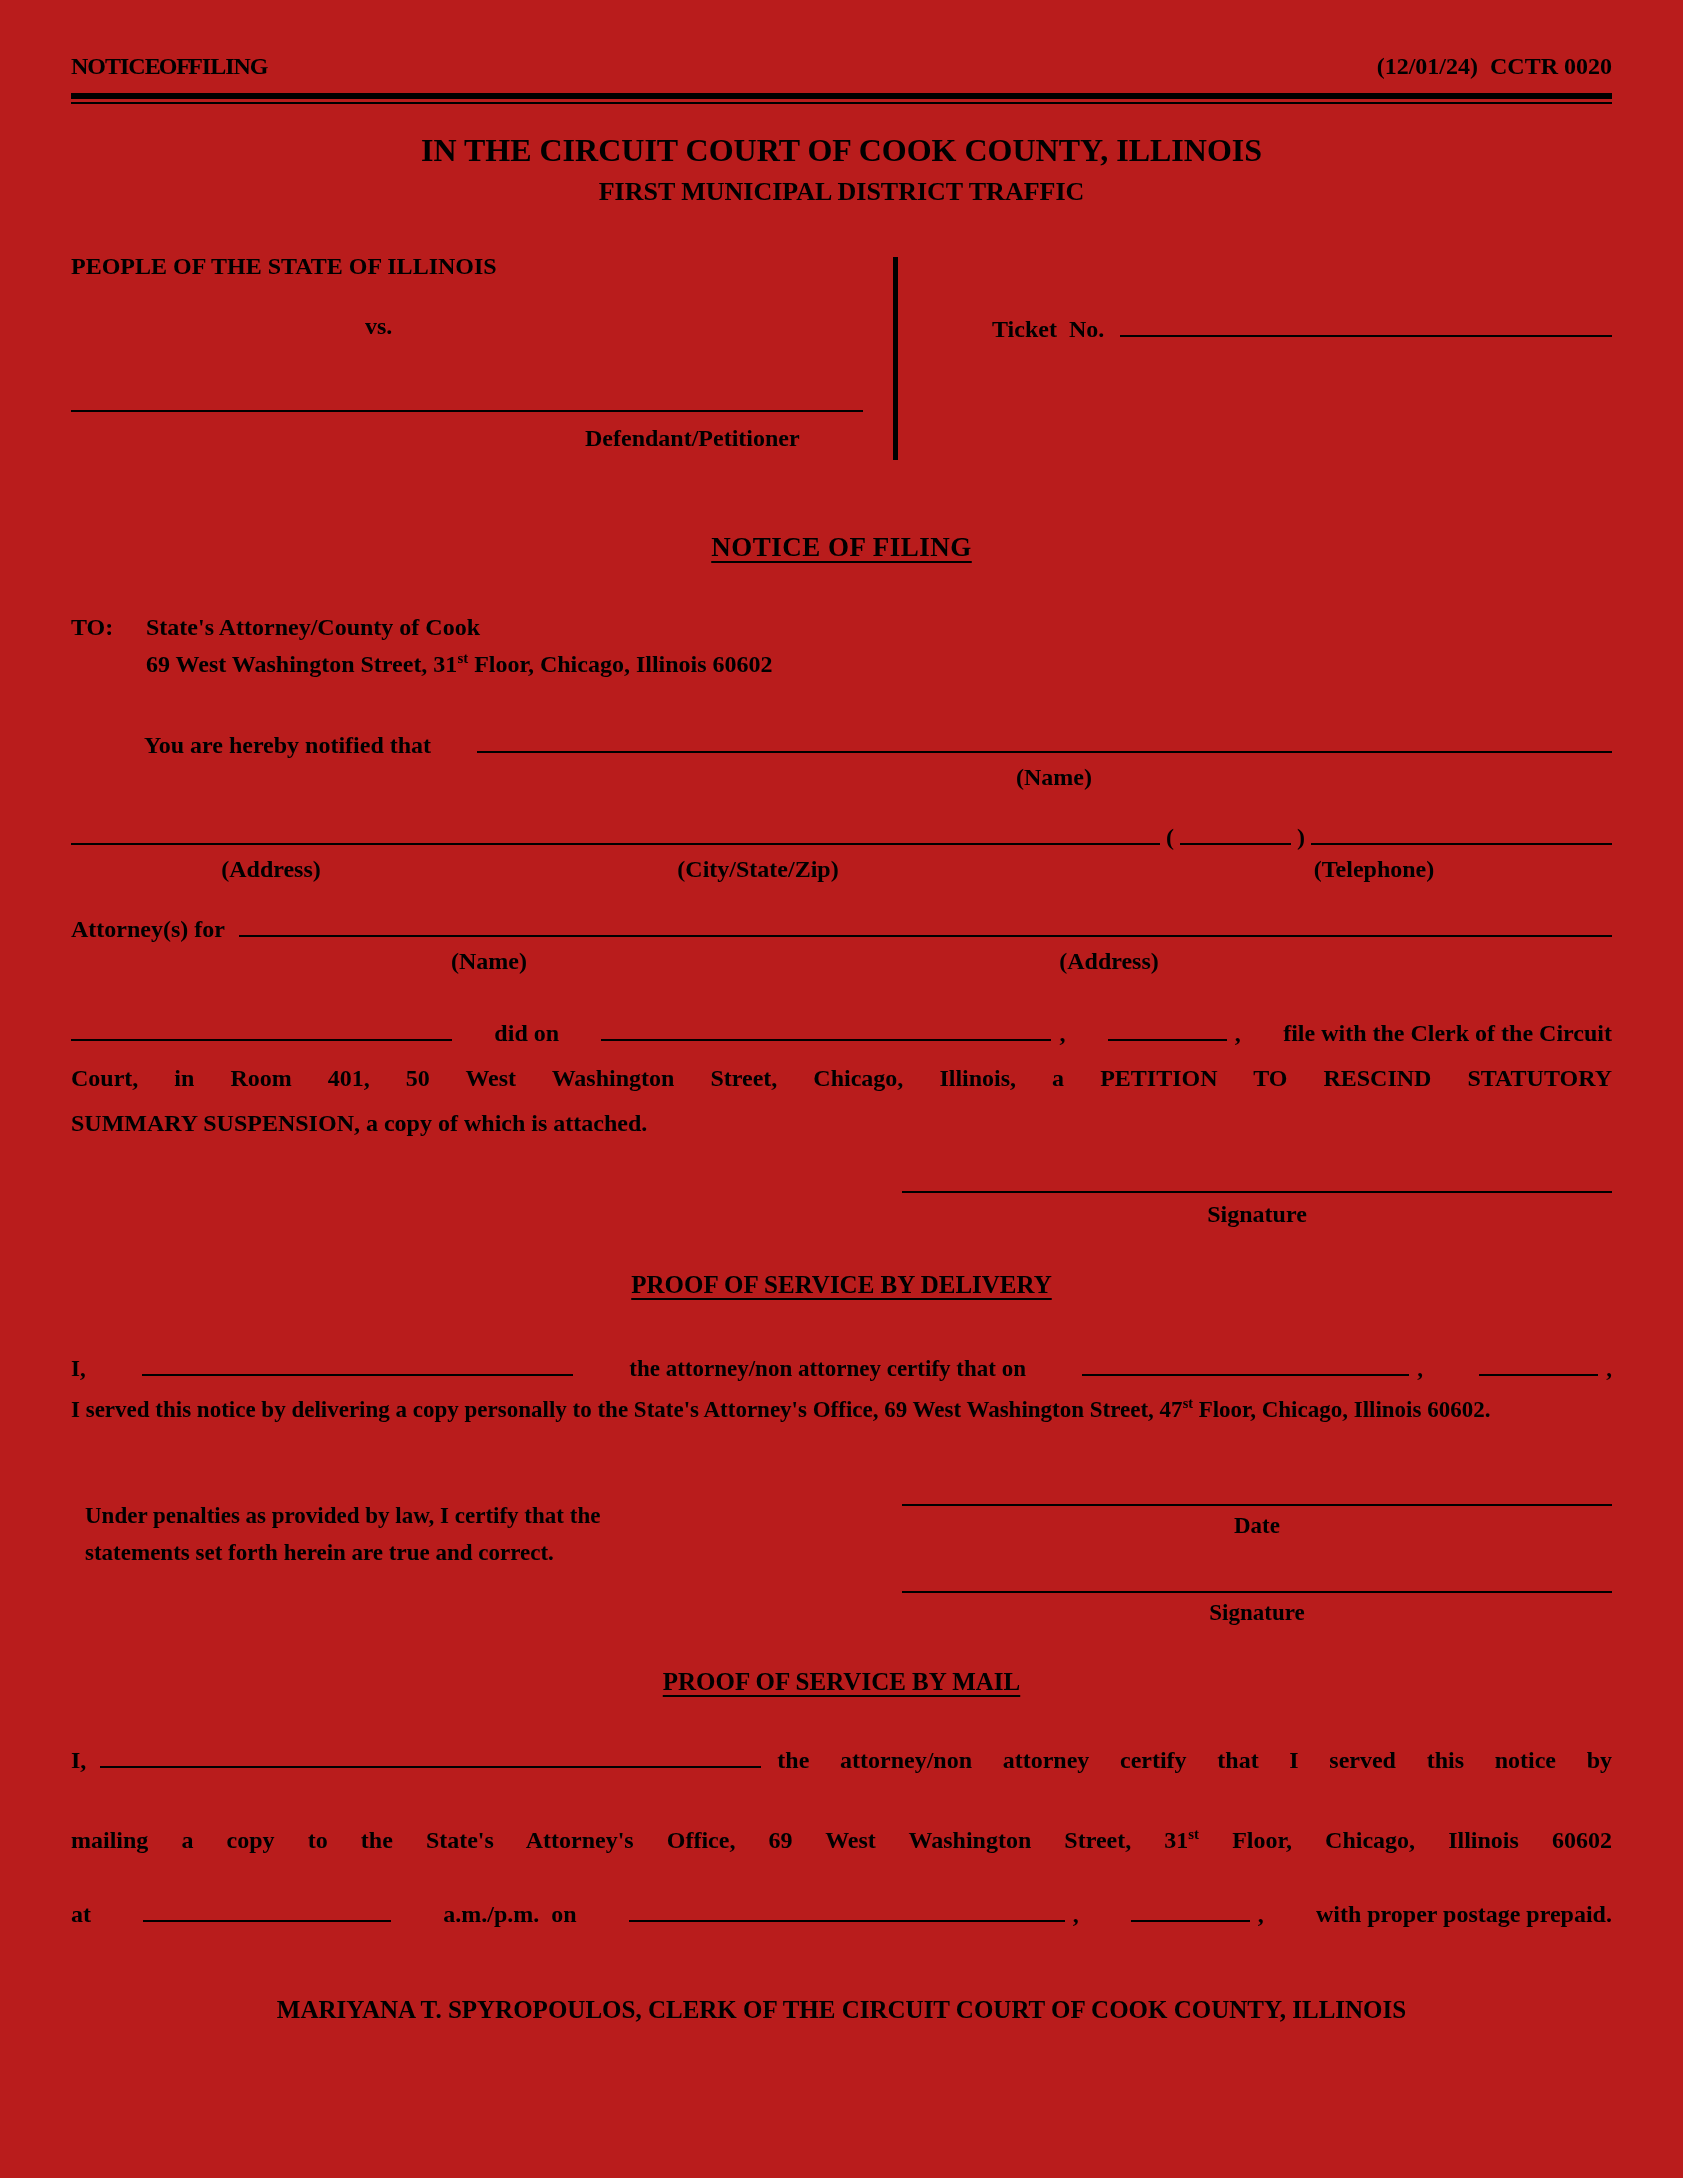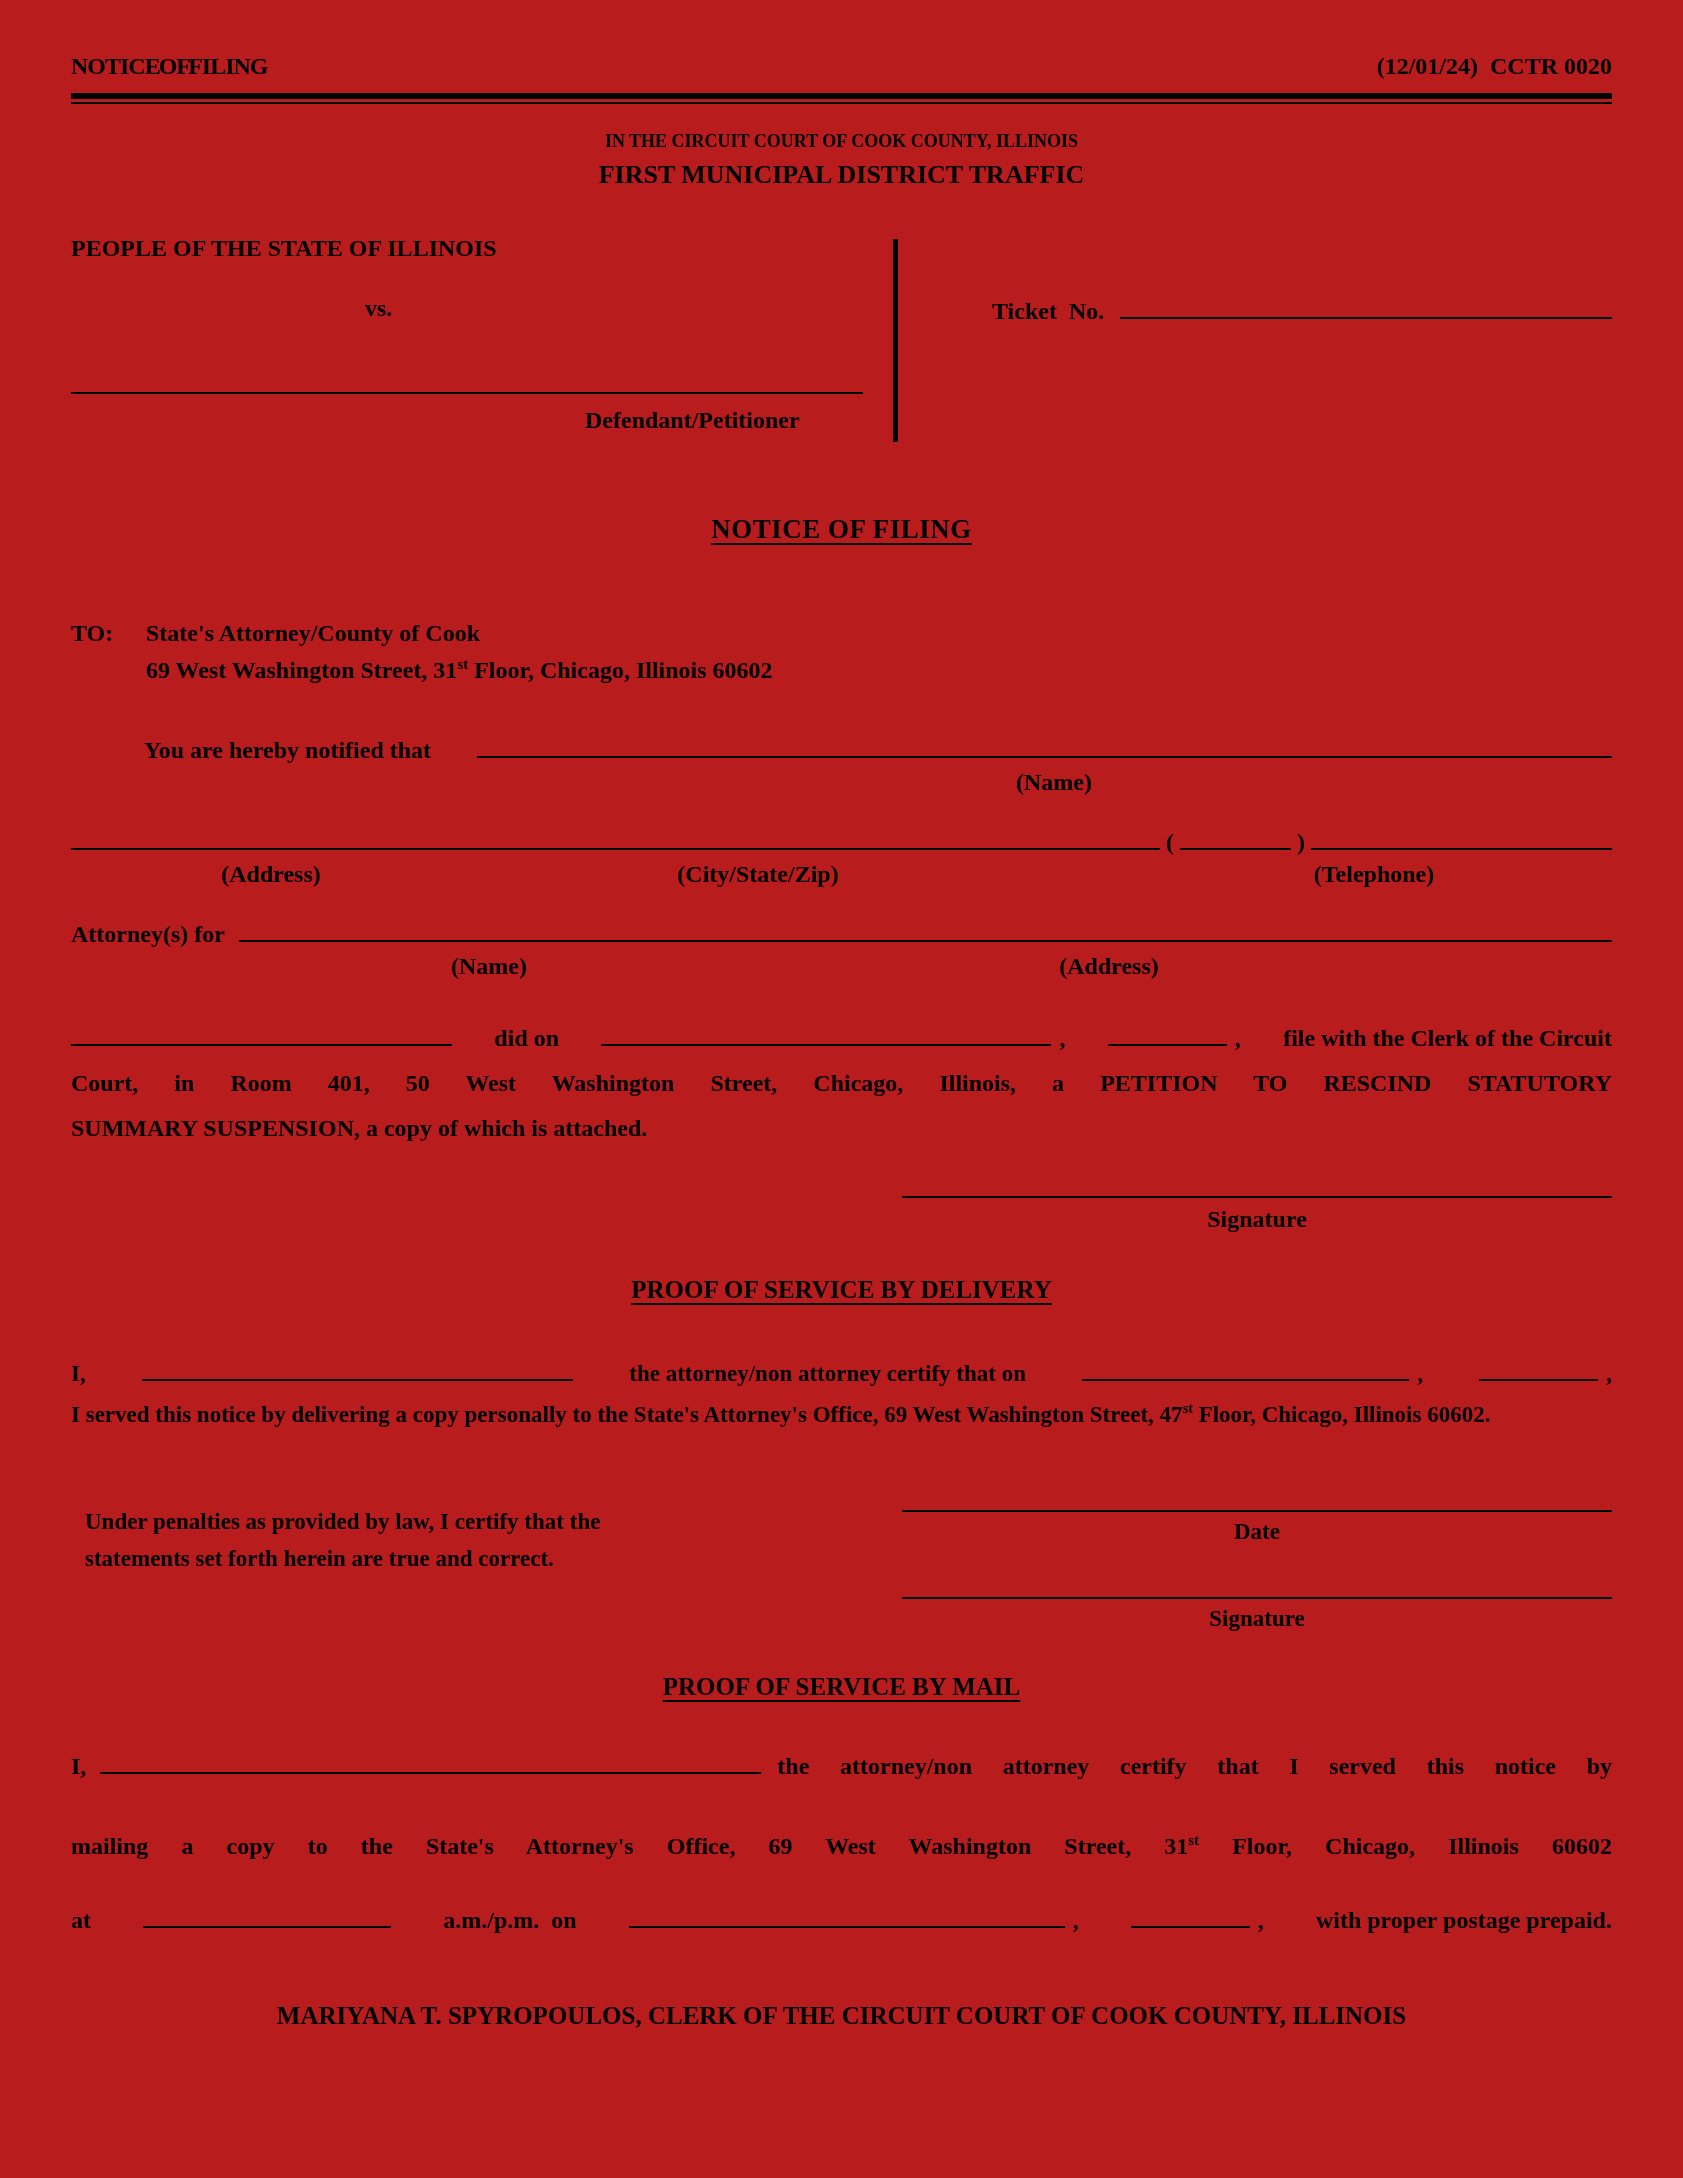--- a/index.html
+++ b/index.html
@@ -16,36 +16,36 @@
   .grow{flex:1 1 auto;}
   .center{text-align:center;}
   .pre{white-space:pre;}
   .ul{text-decoration:underline;text-decoration-thickness:2px;text-underline-offset:5px;}
   sup{font-size:0.62em;}
   .jl{text-align:justify;text-align-last:justify;}
 
   .hdr-row{display:flex;justify-content:space-between;align-items:baseline;}
   .hdr-left{letter-spacing:-1px;word-spacing:-6px;}
   .rule{margin-top:12px;border-top:6px solid #000;border-bottom:2px solid #000;height:3px;}
-  .court1{margin-top:26px;font-size:18px;}
+  .court1{margin-top:26px;font-size:32px;}
   .court2{margin-top:6px;font-size:26px;}
 
   .caption{display:flex;margin-top:42px;}
   .cap-left{width:822px;}
   .vs{margin-top:30px;margin-left:294px;}
   .def-blank{width:792px;margin-top:67px;}
   .def-label{margin-left:514px;margin-top:4px;}
   .cap-divider{width:5px;background:#000;height:203px;align-self:flex-start;margin-top:6px;}
   .cap-right{flex:1 1 auto;padding-left:94px;}
   .ticket-row{margin-top:63px;}
   .ticket-row .bl{margin-left:16px;}
 
   .title{margin-top:71px;font-size:27px;letter-spacing:0.5px;}
 
-  .to-block{display:flex;margin-top:68px;line-height:1.55;}
+  .to-block{display:flex;margin-top:45px;line-height:1.55;}
   .to-label{width:75px;flex:0 0 auto;}
 
   .notified-row{margin-top:46px;margin-left:73px;gap:34px;}
   .notified-row .bl{margin-left:12px;}
   .name-label-row{position:relative;height:34px;margin-top:2px;}
   .abs{position:absolute;transform:translateX(-50%);}
 
   .addr-row{margin-top:26px;}
   .addr-row .gap{margin:0 6px;}
   .addr-labels{position:relative;height:36px;margin-top:2px;}

